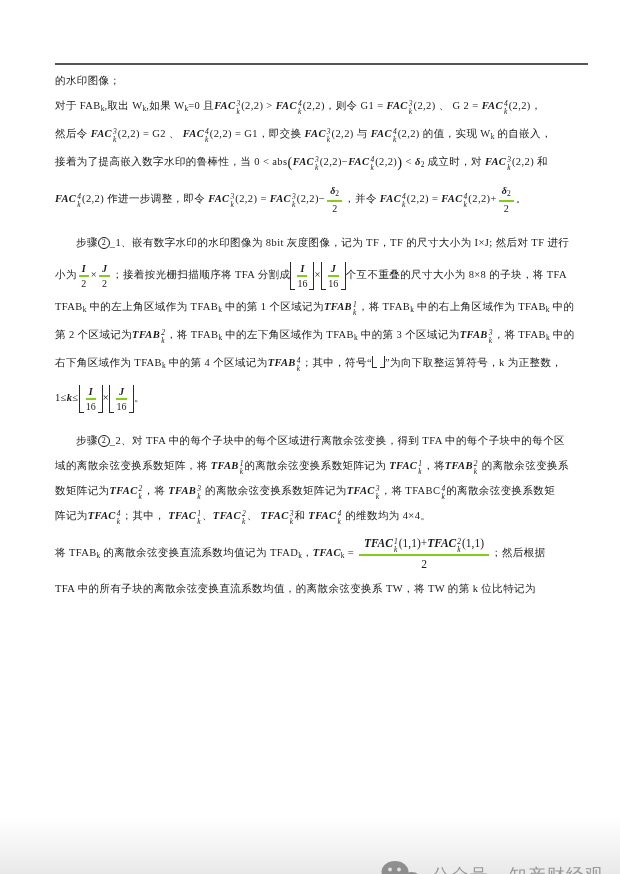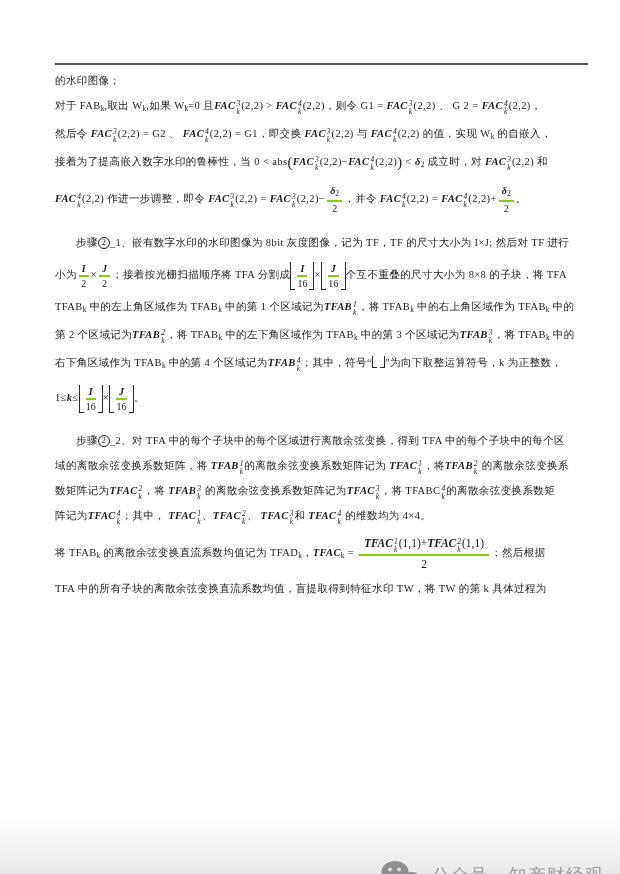--- a/index.html
+++ b/index.html
@@ -64,21 +64,21 @@
     <div class="line fline">小为<span class="fr"><span class="nu"><em>I</em></span><span class="de">2</span></span>×<span class="fr"><span class="nu"><em>J</em></span><span class="de">2</span></span>；接着按光栅扫描顺序将 TFA 分割成<span class="lf"></span><span class="fr"><span class="nu"><em>I</em></span><span class="de">16</span></span><span class="rf"></span>×<span class="lf"></span><span class="fr"><span class="nu"><em>J</em></span><span class="de">16</span></span><span class="rf"></span>个互不重叠的尺寸大小为 8×8 的子块，将 TFA</div>
     <div class="line">TFAB<sub>k</sub> 中的左上角区域作为 TFAB<sub>k</sub> 中的第 1 个区域记为<em>TFAB</em><span class="sk"><span>1</span><span>k</span></span>，将 TFAB<sub>k</sub> 中的右上角区域作为 TFAB<sub>k</sub> 中的</div>
     <div class="line">第 2 个区域记为<em>TFAB</em><span class="sk"><span>2</span><span>k</span></span>，将 TFAB<sub>k</sub> 中的左下角区域作为 TFAB<sub>k</sub> 中的第 3 个区域记为<em>TFAB</em><span class="sk"><span>3</span><span>k</span></span>，将 TFAB<sub>k</sub> 中的</div>
     <div class="line">右下角区域作为 TFAB<sub>k</sub> 中的第 4 个区域记为<em>TFAB</em><span class="sk"><span>4</span><span>k</span></span>；其中，符号“<span class="lf sm"></span>&nbsp;<span class="rf sm"></span>”为向下取整运算符号，k 为正整数，</div>
     <div class="line fline">1≤<em>k</em>≤<span class="lf"></span><span class="fr"><span class="nu"><em>I</em></span><span class="de">16</span></span><span class="rf"></span>×<span class="lf"></span><span class="fr"><span class="nu"><em>J</em></span><span class="de">16</span></span><span class="rf"></span>。</div>
     <div class="line indent psp">步骤<span class="circ">2</span>_2、对 TFA 中的每个子块中的每个区域进行离散余弦变换，得到 TFA 中的每个子块中的每个区</div>
     <div class="line">域的离散余弦变换系数矩阵，将 <em>TFAB</em><span class="sk"><span>1</span><span>k</span></span>的离散余弦变换系数矩阵记为 <em>TFAC</em><span class="sk"><span>1</span><span>k</span></span>，将<em>TFAB</em><span class="sk"><span>2</span><span>k</span></span> 的离散余弦变换系</div>
     <div class="line">数矩阵记为<em>TFAC</em><span class="sk"><span>2</span><span>k</span></span>，将 <em>TFAB</em><span class="sk"><span>3</span><span>k</span></span> 的离散余弦变换系数矩阵记为<em>TFAC</em><span class="sk"><span>3</span><span>k</span></span>，将 TFABC<span class="sk"><span>4</span><span>k</span></span>的离散余弦变换系数矩</div>
     <div class="line">阵记为<em>TFAC</em><span class="sk"><span>4</span><span>k</span></span>；其中， <em>TFAC</em><span class="sk"><span>1</span><span>k</span></span>、<em>TFAC</em><span class="sk"><span>2</span><span>k</span></span>、 <em>TFAC</em><span class="sk"><span>3</span><span>k</span></span>和 <em>TFAC</em><span class="sk"><span>4</span><span>k</span></span> 的维数均为 4×4。</div>
     <div class="line fline">将 TFAB<sub>k</sub> 的离散余弦变换直流系数均值记为 TFAD<sub>k</sub>，<em>TFAC</em><sub>k</sub> = <span class="fr big"><span class="nu"><em>TFAC</em><span class="sk"><span>1</span><span>k</span></span>(1,1)+<em>TFAC</em><span class="sk"><span>2</span><span>k</span></span>(1,1)</span><span class="de">2</span></span>；然后根据</div>
-    <div class="line">TFA 中的所有子块的离散余弦变换直流系数均值，盲提取得到特征水印 TW，将 TW 的第 k 具体过程为</div>
+    <div class="line">TFA 中的所有子块的离散余弦变换直流系数均值，的离散余弦变换系 TW，将 TW 的第 k 位比特记为</div>
   </div>
 
   <div class="pagenum">8</div>
 
   <div class="wm">
     <span class="wm-icon">
       <svg width="44" height="32" viewBox="0 0 44 32" xmlns="http://www.w3.org/2000/svg">
         <ellipse cx="16" cy="13" rx="13.5" ry="11" fill="#9a9a9a"></ellipse>
         <polygon points="8,22 5.5,28.5 15,24" fill="#9a9a9a"></polygon>
         <circle cx="11" cy="10.5" r="1.9" fill="#f4f4f4"></circle>

